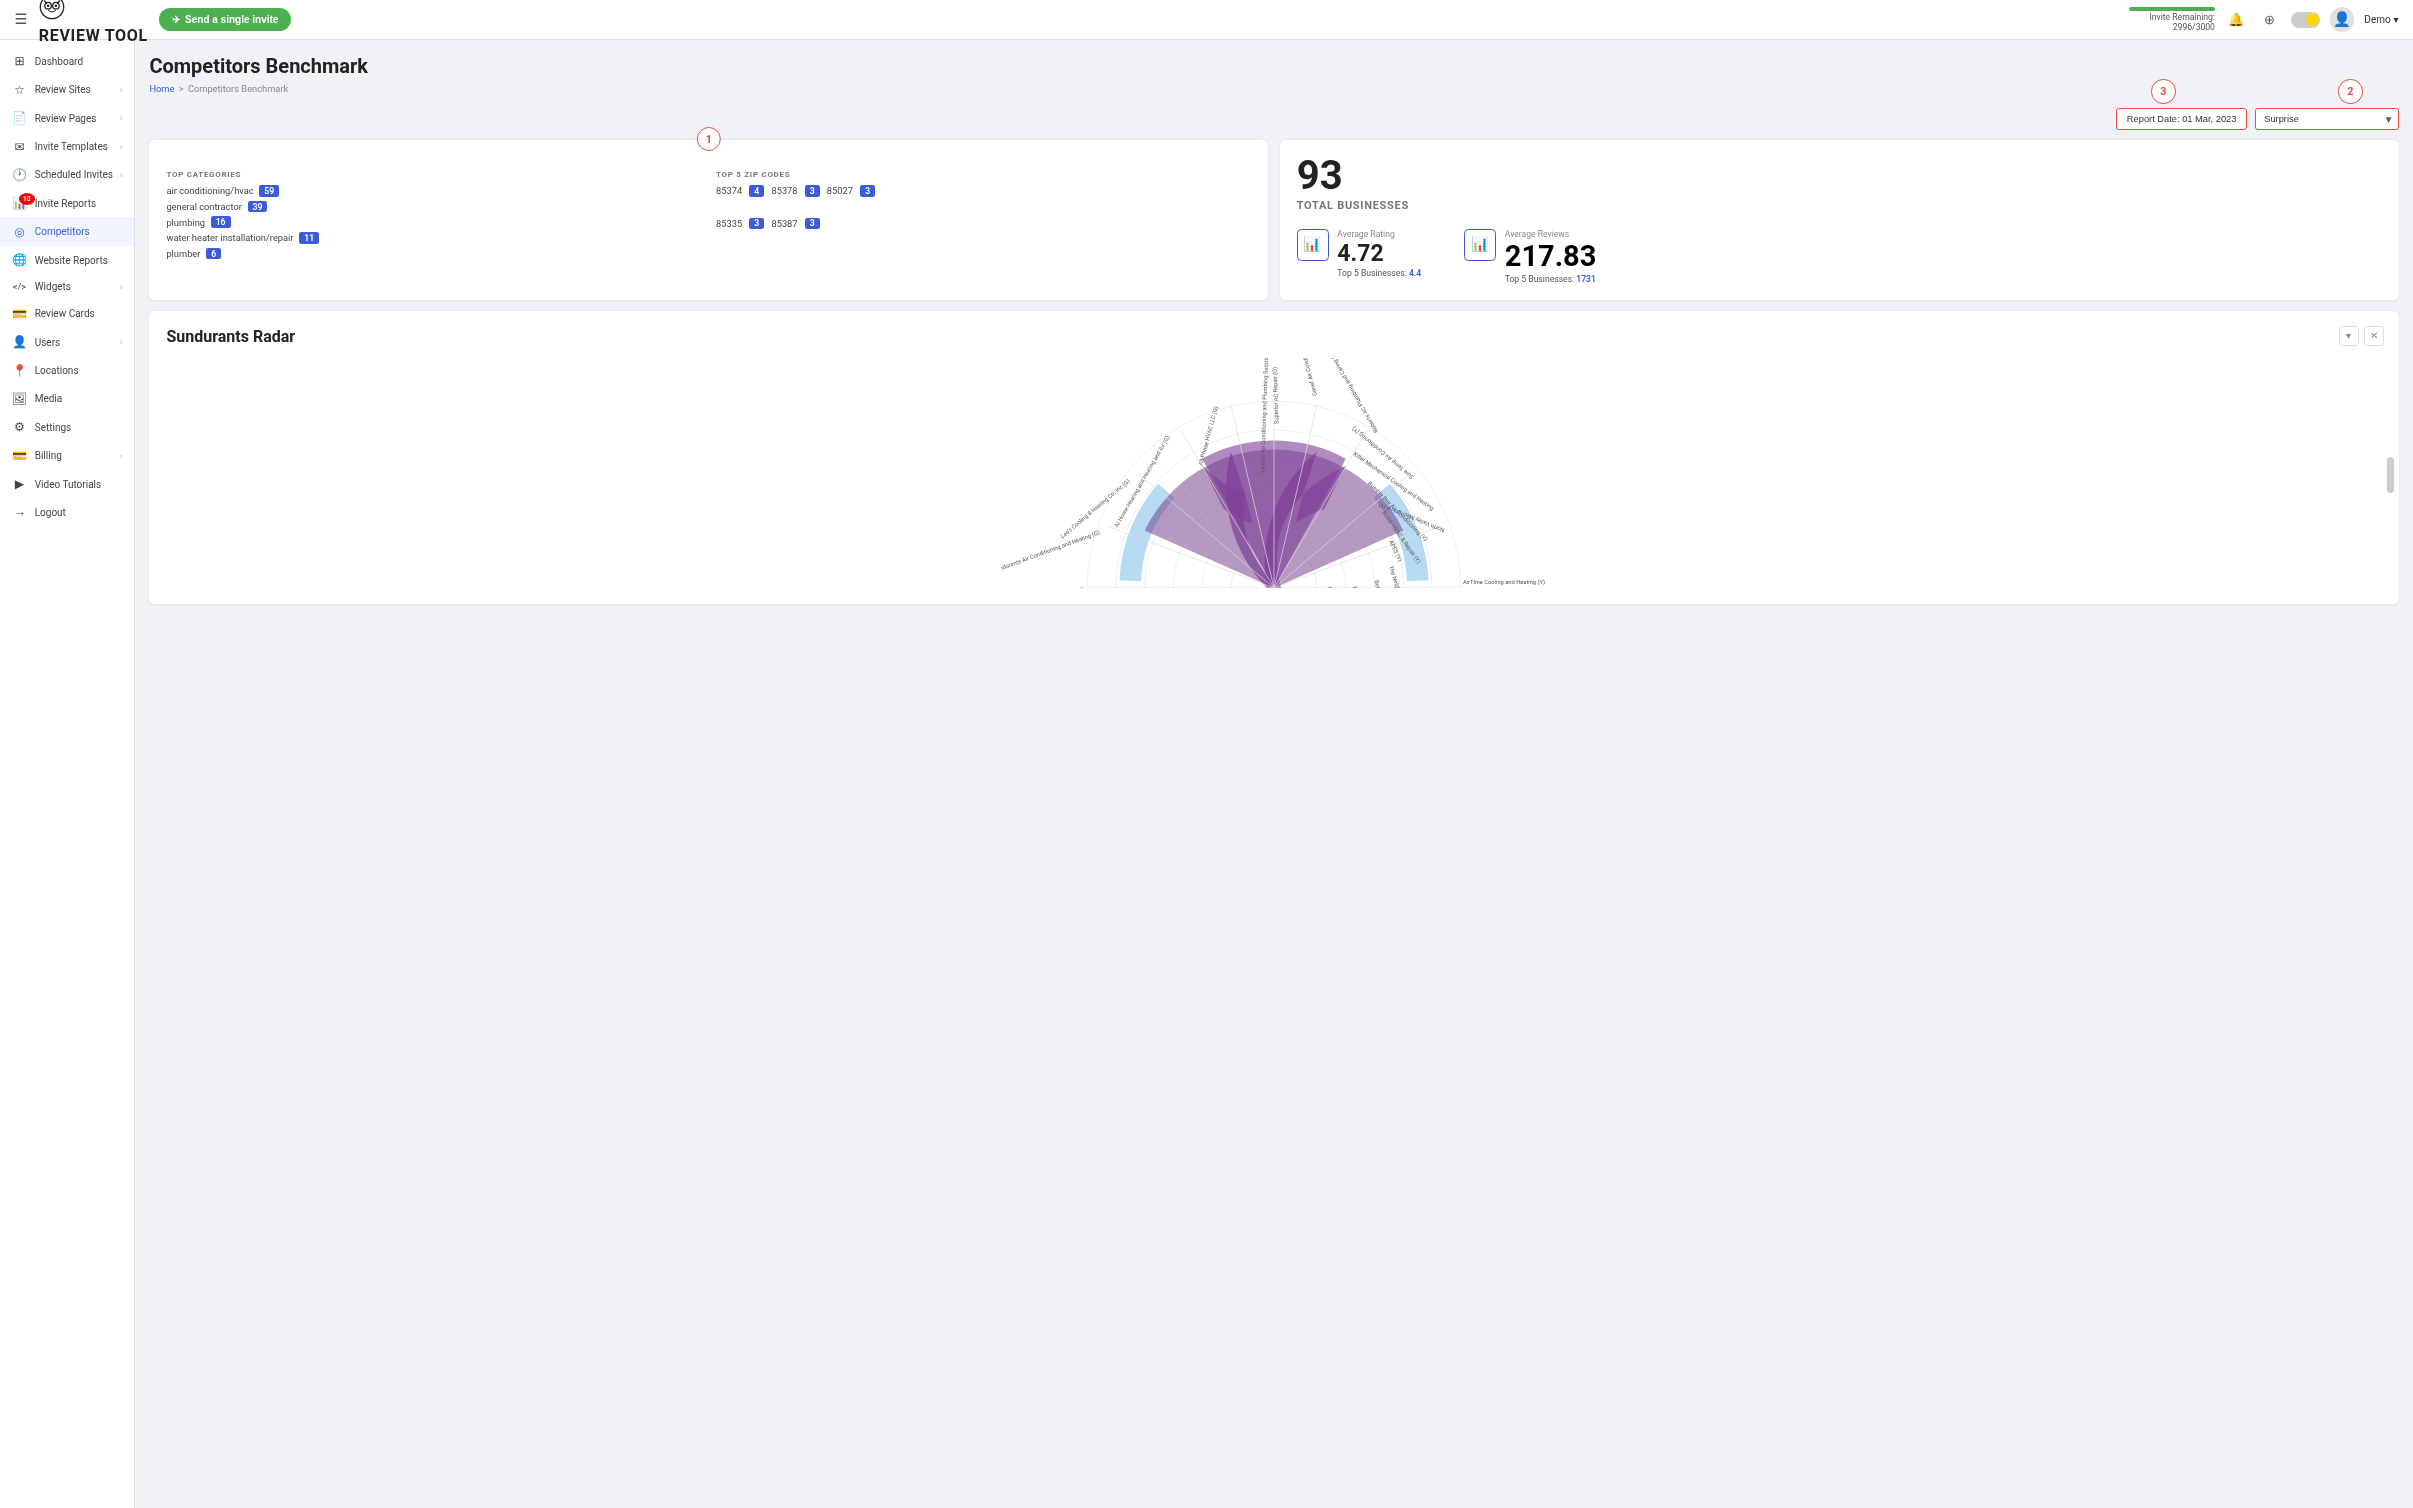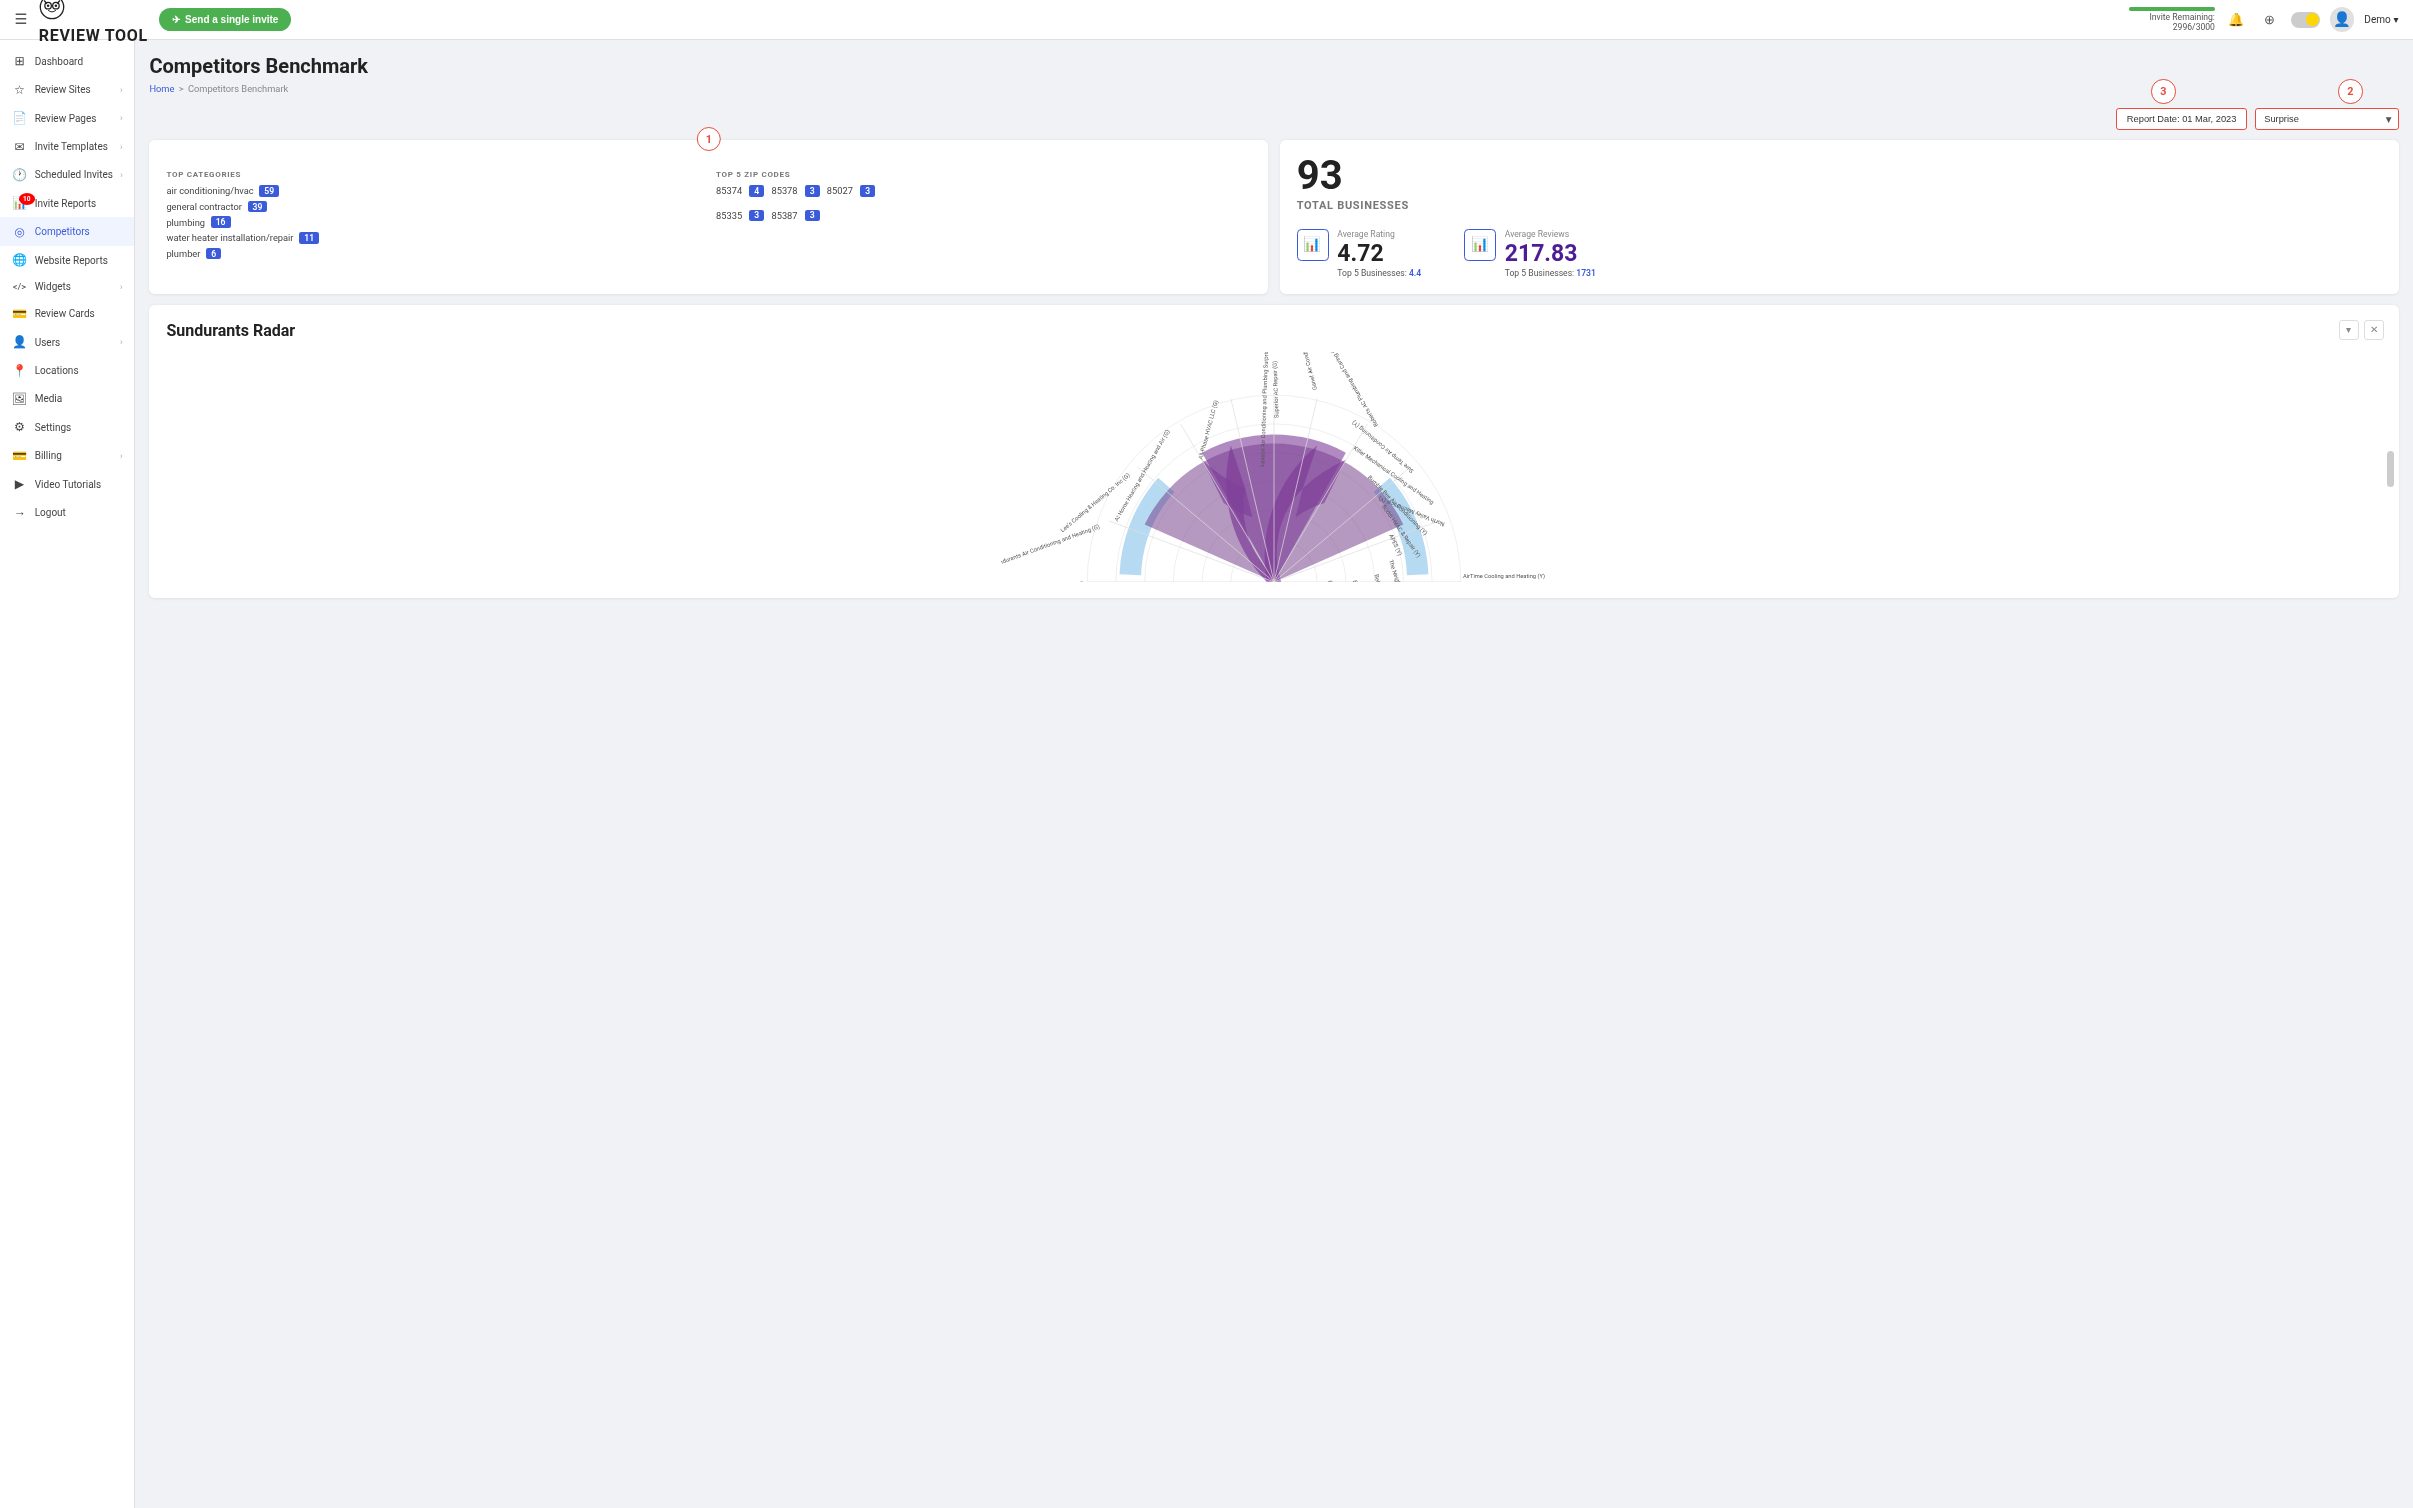--- a/index.html
+++ b/index.html
@@ -292,21 +292,21 @@
             <span style="font-size:9.3px;color:#444;">water heater installation/repair</span>
             <span class="cat-badge">11</span>
           </div>
           <div class="cat-row">
             <span style="font-size:9.3px;color:#444;">plumber</span>
             <span class="cat-badge">6</span>
           </div>
         </div>
         <div>
           <div style="font-size:8px;font-weight:700;color:#777;text-transform:uppercase;letter-spacing:0.7px;margin-bottom:5.7px;">TOP 5 ZIP CODES</div>
-          <div style="display:flex;gap:7.2px;margin-bottom:13px;flex-wrap:wrap;">
+          <div style="display:flex;gap:7.2px;margin-bottom:21px;flex-wrap:wrap;">
             <span style="font-size:9.3px;color:#444;">85374</span>
             <span class="cat-badge">4</span>
             <span style="font-size:9.3px;color:#444;">85378</span>
             <span class="cat-badge">3</span>
             <span style="font-size:9.3px;color:#444;">85027</span>
             <span class="cat-badge">3</span>
           </div>
           <div style="display:flex;gap:7.2px;margin-bottom:4.3px;flex-wrap:wrap;">
             <span style="font-size:9.3px;color:#444;">85335</span>
             <span class="cat-badge">3</span>
@@ -332,21 +332,21 @@
               <span>Top 5 Businesses:</span>
               <span style="color:#3b5bdb;font-weight:600;">4.4</span>
             </div>
           </div>
         </div>
 
         <div style="display:flex;align-items:flex-start;gap:8.6px;">
           <div style="width:32px;height:32px;border:1.4px solid #3b5bdb;border-radius:4.3px;display:flex;align-items:center;justify-content:center;color:#3b5bdb;font-size:14.4px;">📊</div>
           <div>
             <div style="font-size:8.6px;color:#888;margin-bottom:2.9px;">Average Reviews</div>
-            <div style="font-size:23px;font-weight:700;color:#4c1d95;line-height:1;">217.83</div>
+            <div style="font-size:29px;font-weight:700;color:#000000;line-height:1;">217.83</div>
             <div style="font-size:8.6px;color:#555;margin-top:2.9px;">
               <span>Top 5 Businesses:</span>
               <span style="color:#3b5bdb;font-weight:600;">1731</span>
             </div>
           </div>
         </div>
       </div>
     </div>
   </div>
 

